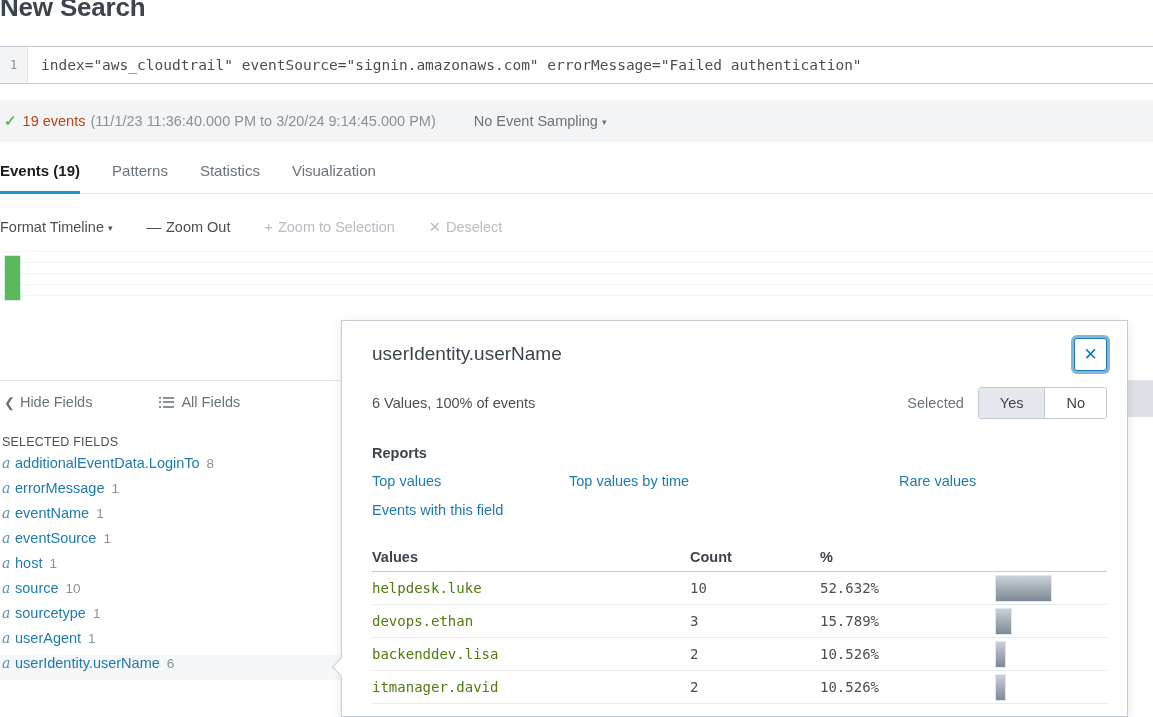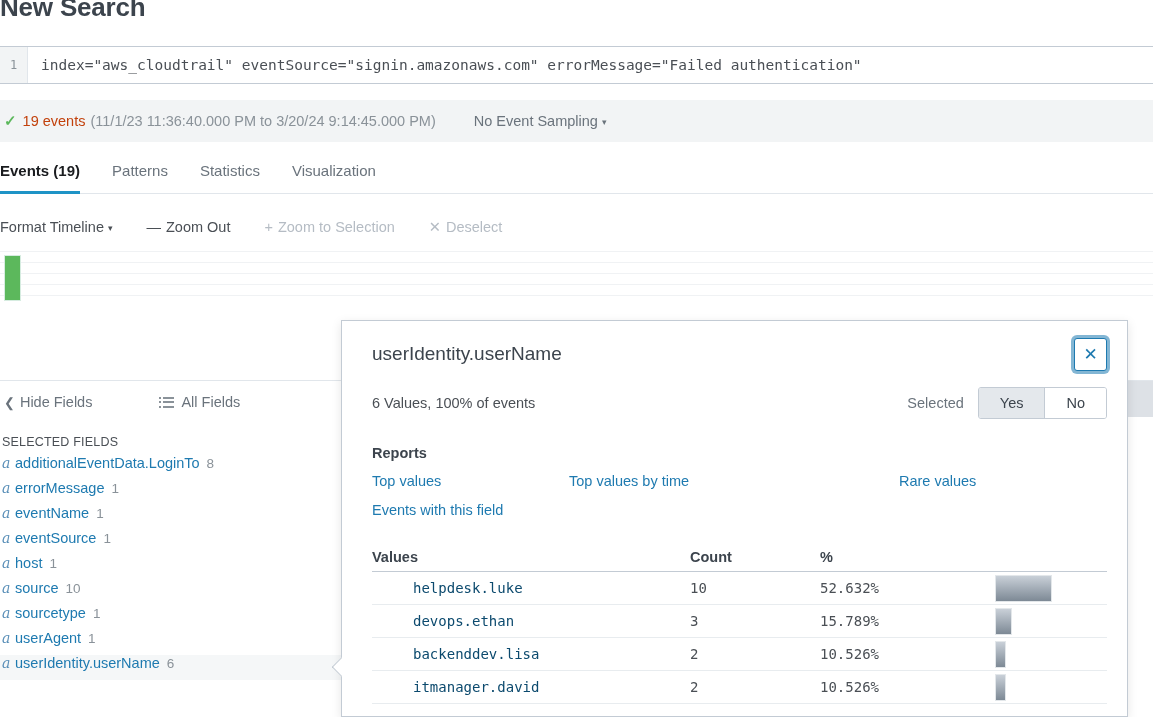--- a/index.html
+++ b/index.html
@@ -189,23 +189,22 @@
 
   
   .vtable { padding: 24px 20px 0 30px; }
   .vrow {
     display: grid; grid-template-columns: 318px 130px 175px auto;
     align-items: center; height: 33px; border-bottom: 1px solid #e8ecef;
   }
   .vrow.head { border-bottom: 1px solid #c3cbd4; height: 30px; }
   .vh { font-size: 14.5px; font-weight: 700; color: #3c444d; }
   .vval {
-    font-family: "DejaVu Sans Mono", monospace; font-size: 14px; color: #0c4a6e;
+    font-family: "DejaVu Sans Mono", monospace; font-size: 14px; color: #4d7c0f;
     cursor: pointer;
-    margin-left: 41px;
   }
   .vcount, .vpct {
     font-family: "DejaVu Sans Mono", monospace; font-size: 14px; color: #4a4f55;
   }
   .vbarcell { display: flex; align-items: center; }
   .vbar {
     height: 27px; background: linear-gradient(to bottom, #c9d0d8, #7d8995);
     border: 1px solid #e3e7ea;
   }
 </style>

